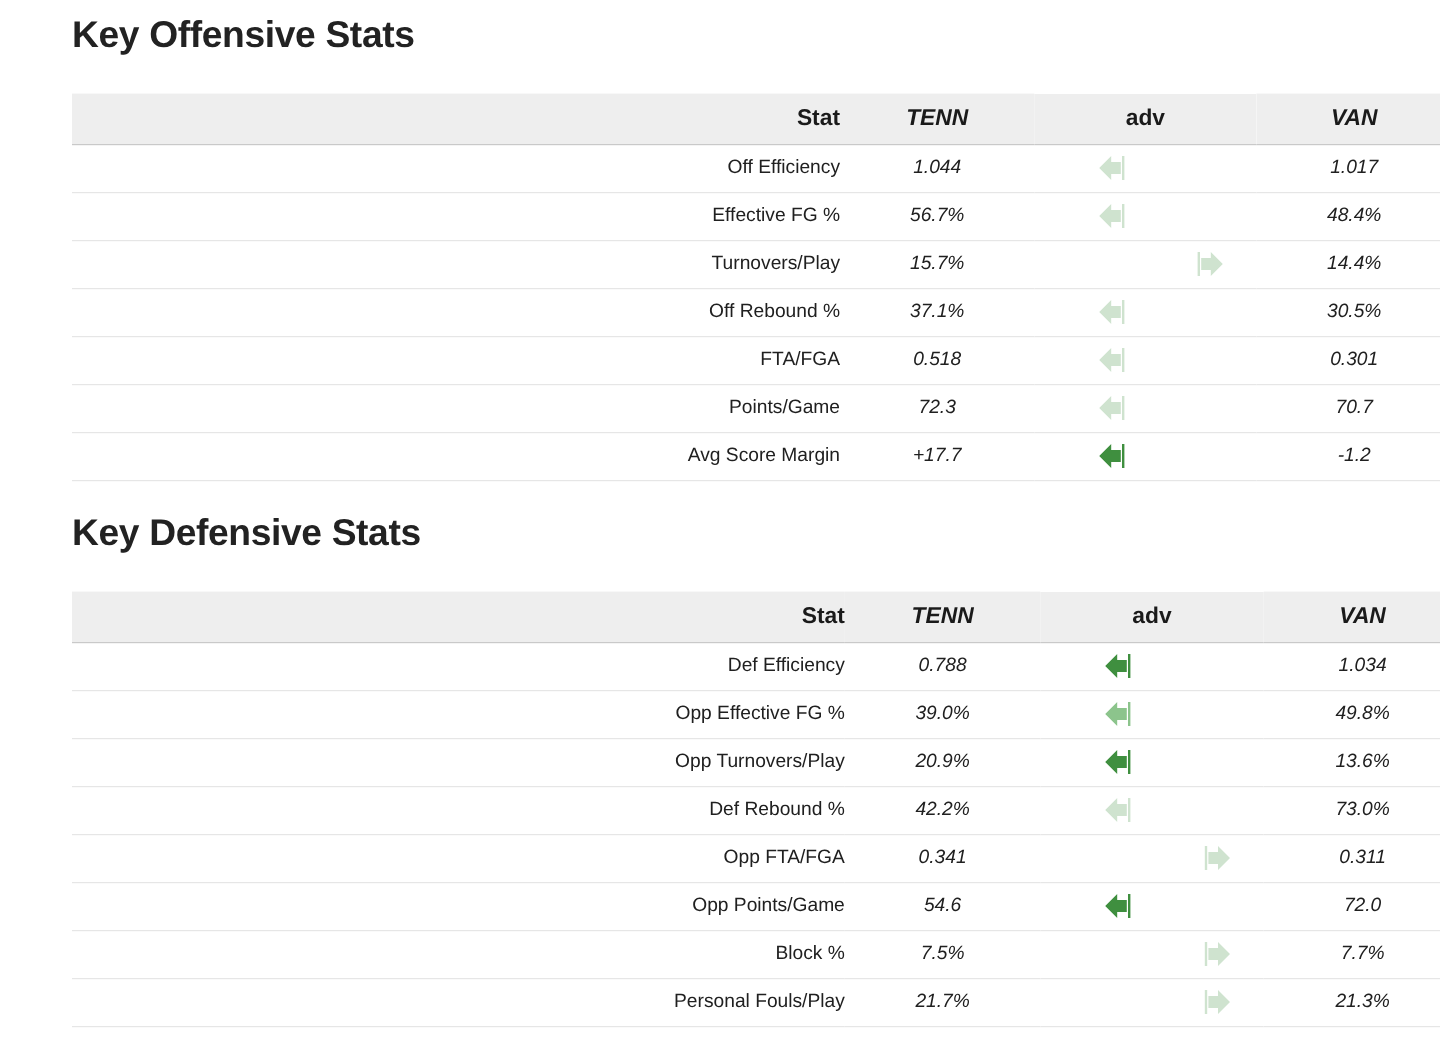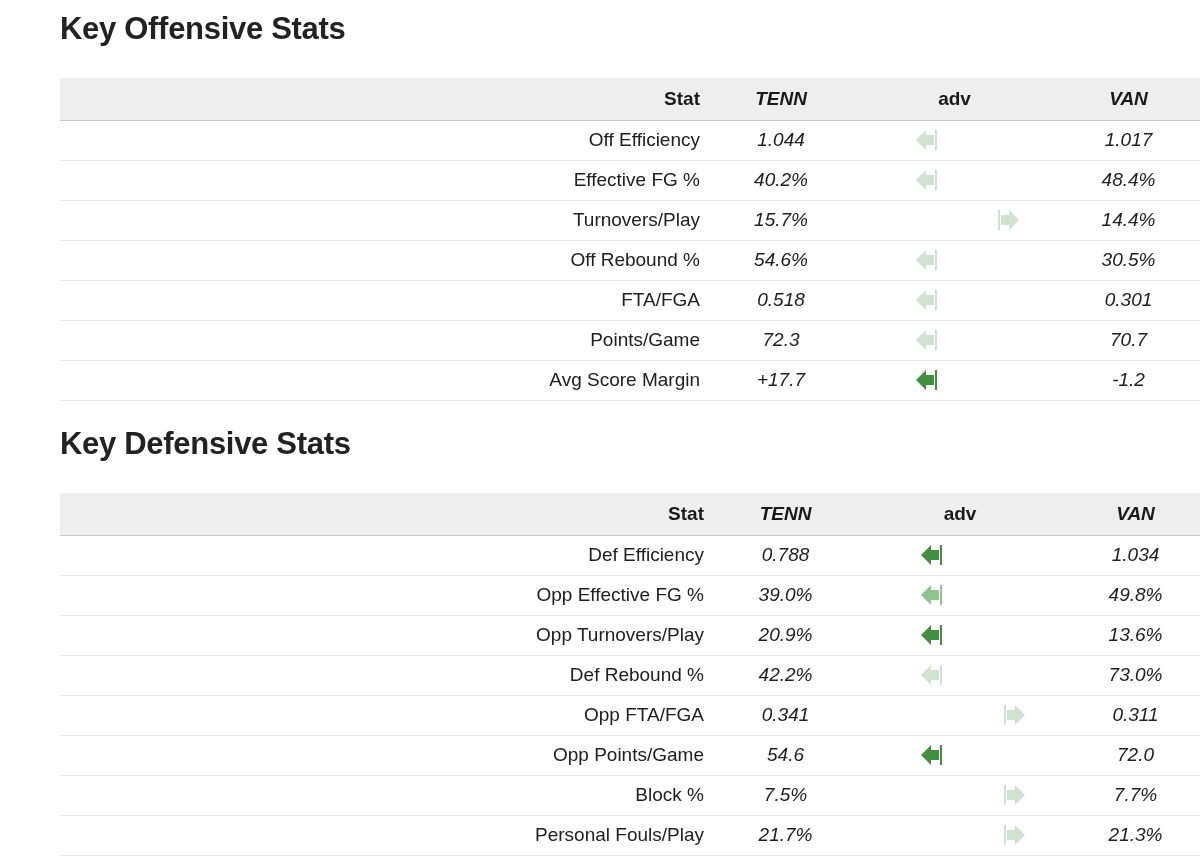--- a/index.html
+++ b/index.html
@@ -51,21 +51,21 @@
     height: 42px;
     vertical-align: middle;
     border-bottom: 1px solid #c9c9c9;
   }
 
   .stats-table tbody td {
     height: 40px;
     vertical-align: middle;
     border-bottom: 1px solid #e6e6e6;
     color: #202020;
-    font-size: 19px;
+    font-size: 16px;
   }
 
   .col-stat  { text-align: right;   padding-left: 6px; }
   .col-team  { text-align: center; font-style: italic; }
   .col-adv   { text-align: center; position: relative; }
 
   thead .col-stat { padding-left: 6px; }
 
   
   .adv-wrap {
@@ -141,21 +141,21 @@
                   <path d="M12 1 L2 11 L12 21 L12 16 L20 16 L20 6 L12 6 Z"></path>
                   <rect x="21" y="1" width="2" height="20"></rect>
                 </svg>
               </span>
             </span>
           </td>
           <td class="col-team">1.017</td>
         </tr>
         <tr>
           <td class="col-stat">Effective FG %</td>
-          <td class="col-team">40.2%</td>
+          <td class="col-team">56.7%</td>
           <td class="col-adv">
             <span class="adv-wrap">
               <span class="adv-arrow dir-left">
                 <svg viewBox="0 0 26 22" fill="#cfe3cf">
                   <path d="M12 1 L2 11 L12 21 L12 16 L20 16 L20 6 L12 6 Z"></path>
                   <rect x="21" y="1" width="2" height="20"></rect>
                 </svg>
               </span>
             </span>
           </td>
@@ -171,21 +171,21 @@
                   <path d="M14 1 L24 11 L14 21 L14 16 L6 16 L6 6 L14 6 Z"></path>
                   <rect x="3" y="1" width="2" height="20"></rect>
                 </svg>
               </span>
             </span>
           </td>
           <td class="col-team">14.4%</td>
         </tr>
         <tr>
           <td class="col-stat">Off Rebound %</td>
-          <td class="col-team">54.6%</td>
+          <td class="col-team">37.1%</td>
           <td class="col-adv">
             <span class="adv-wrap">
               <span class="adv-arrow dir-left">
                 <svg viewBox="0 0 26 22" fill="#cfe3cf">
                   <path d="M12 1 L2 11 L12 21 L12 16 L20 16 L20 6 L12 6 Z"></path>
                   <rect x="21" y="1" width="2" height="20"></rect>
                 </svg>
               </span>
             </span>
           </td>

